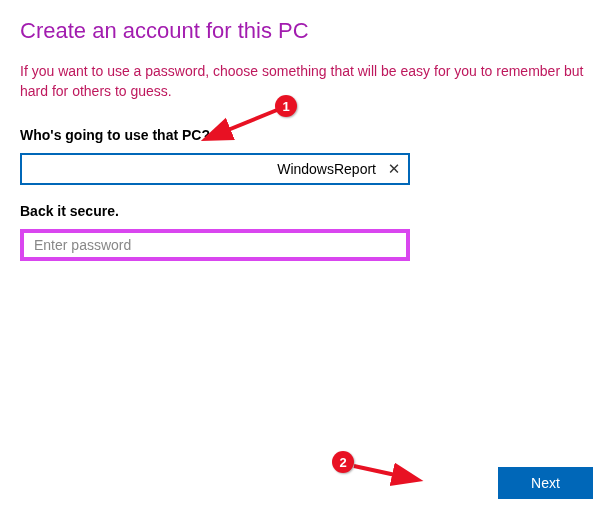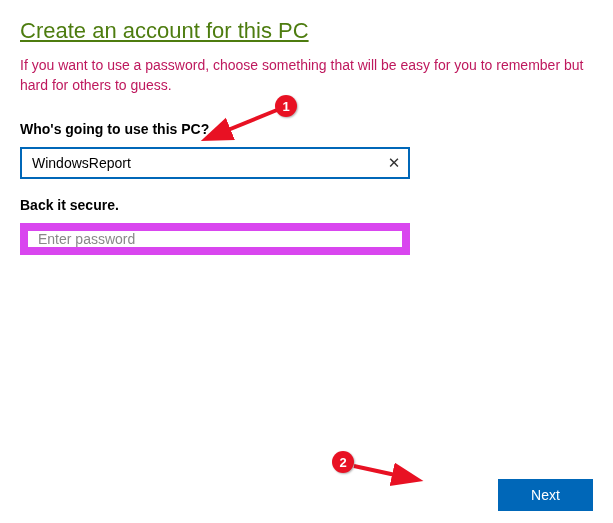--- a/index.html
+++ b/index.html
@@ -8,23 +8,22 @@
       background: #fff;
       width: 613px;
       height: 523px;
       position: relative;
       padding: 18px 20px;
       color: #000;
     }
     .page-title {
       font-size: 22px;
       font-weight: 400;
-      margin-bottom: 12px;
-      color: #4d7c0f;
-      text-decoration: underline;
+      margin-bottom: 18px;
+      color: #a21caf;
     }
     .description {
       font-size: 14px;
       line-height: 1.4;
       margin-bottom: 26px;
       color: #be185d;
     }
     .section-label {
       font-size: 14px;
       font-weight: 600;
@@ -35,26 +34,27 @@
       position: relative;
       width: 390px;
       margin-bottom: 10px;
     }
     .text-input {
       width: 100%;
       height: 32px;
       padding: 0 32px 0 10px;
       font-size: 14px;
       font-family: inherit;
-      border: 8px solid #d946ef;
+      border: 4px solid #d946ef;
       outline: none;
       background: #fff;
     }
     .text-input.active {
       border: 2px solid #0067b8;
+      text-align: right;
     }
     .text-input::placeholder {
       color: #888;
     }
     .clear-btn {
       position: absolute;
       right: 6px;
       top: 50%;
       transform: translateY(-50%);
       width: 20px;
@@ -64,21 +64,21 @@
       align-items: center;
       justify-content: center;
       color: #333;
       font-size: 15px;
       font-weight: 300;
     }
     .secure-section { margin-top: 18px; }
     .button-row {
       position: absolute;
       right: 20px;
-      bottom: 12px;
+      bottom: 24px;
       display: flex;
       gap: 6px;
       margin-top: 39px;
     }
     .btn {
       width: 95px;
       height: 32px;
       border: none;
       font-size: 14px;
       font-family: inherit;
@@ -110,21 +110,21 @@
     .arrow svg { overflow: visible; }
   </style>
 </head>
 <body>
 
 <h1 class="page-title">Create an account for this PC</h1>
 
 <p class="description">If you want to use a password, choose something that will be easy for you to remember but hard for others to guess.</p>
 
 <div>
-  <div class="section-label">Who's going to use this PC?</div>
+  <div class="section-label">Who's going to use that PC?</div>
   <div class="input-wrap">
     <input type="text" class="text-input active" value="WindowsReport" style="">
     <span class="clear-btn">✕</span>
   </div>
 </div>
 
 <div class="secure-section">
   <div class="section-label">Back it secure.</div>
   <div class="input-wrap">
     <input type="password" class="text-input" placeholder="Enter password" style="">

